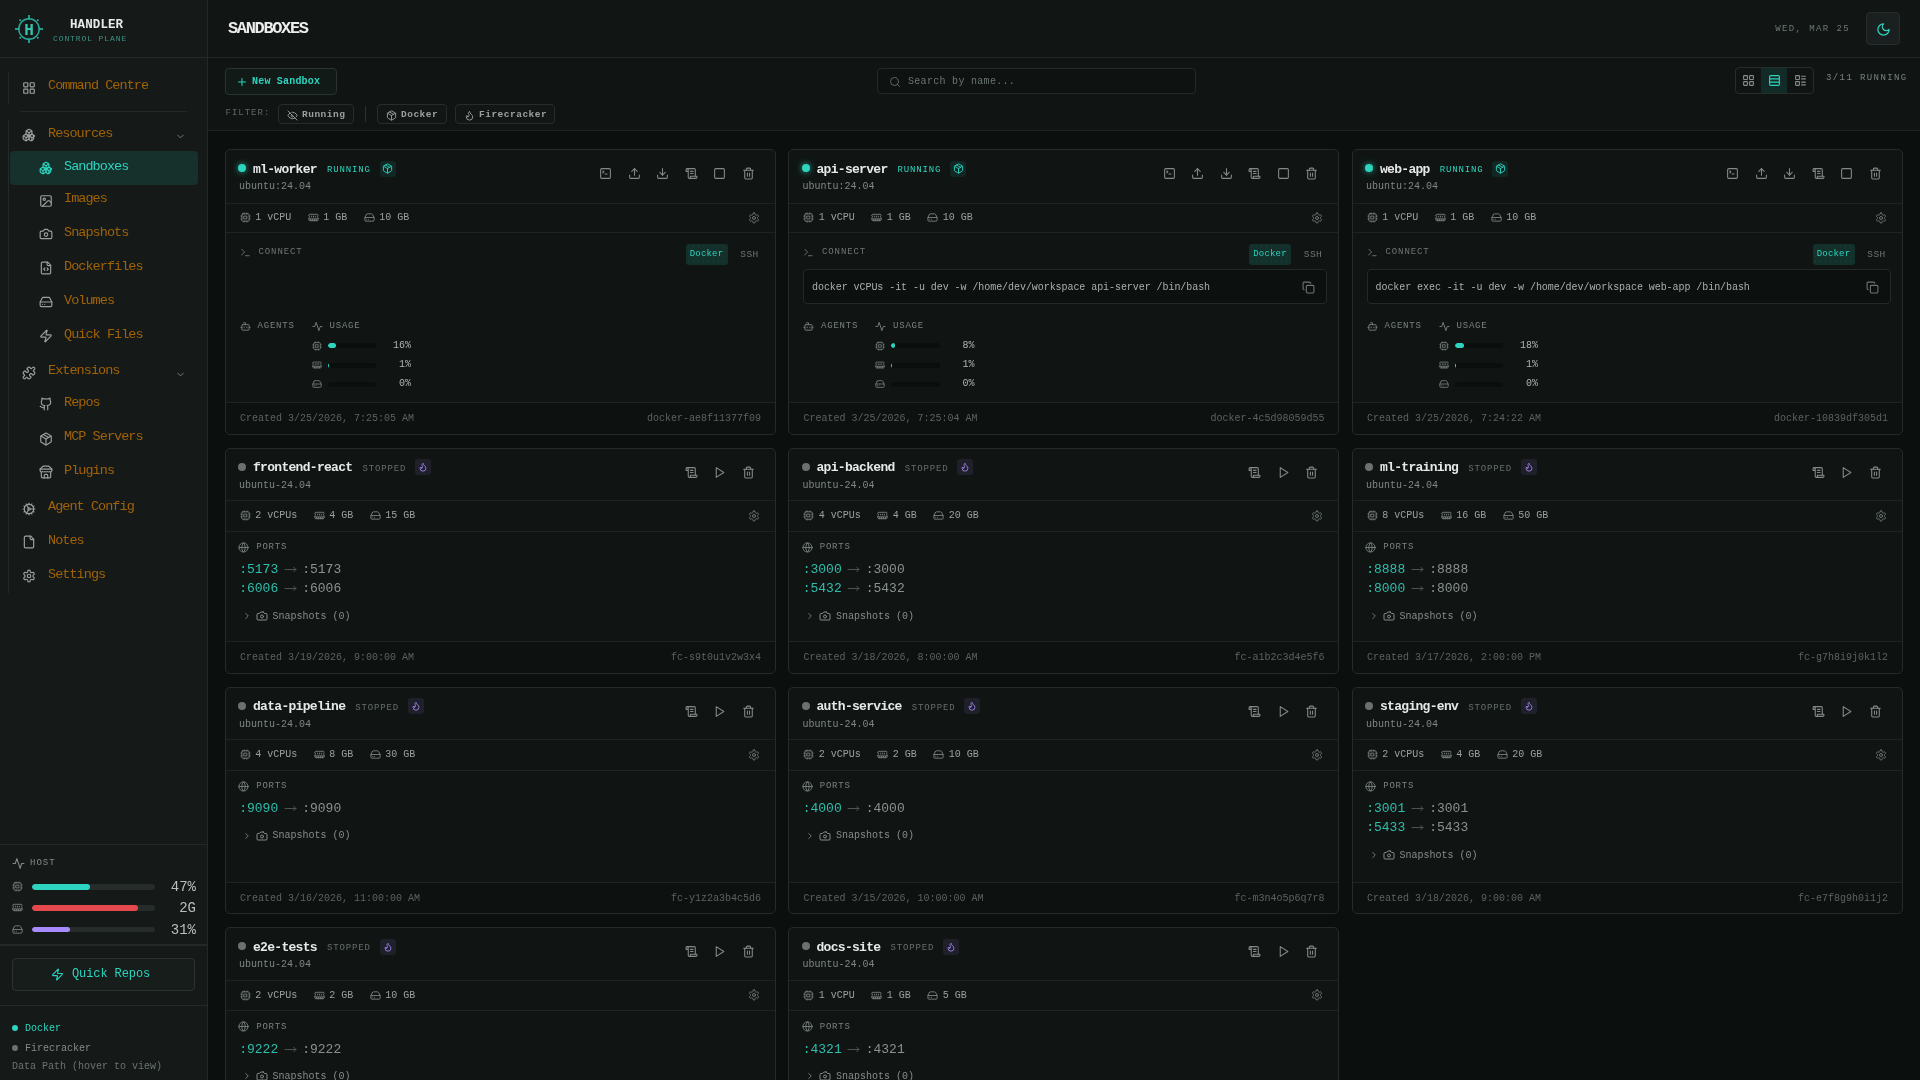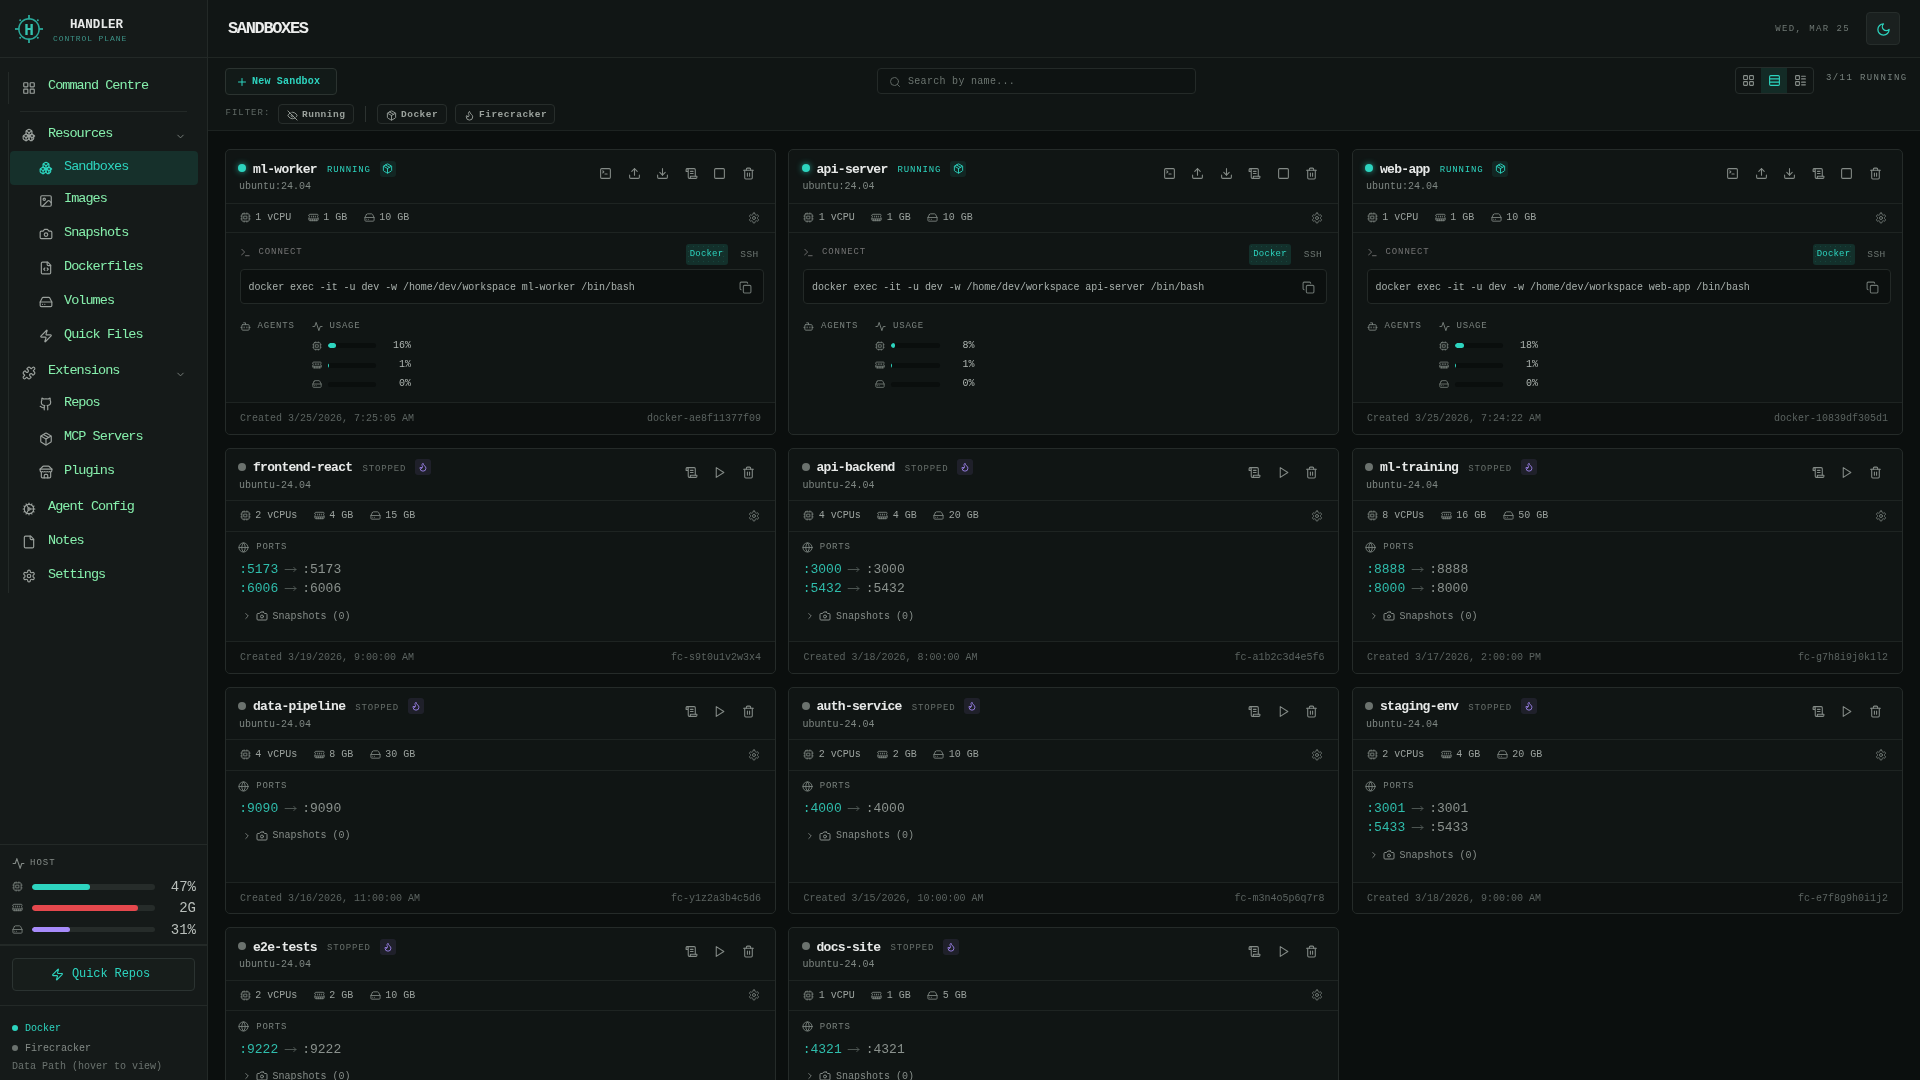--- a/index.html
+++ b/index.html
@@ -10,21 +10,21 @@
 
 
 #sidebar{position:absolute;left:0;top:0;width:208px;height:1080px;background:#151a19;border-right:1px solid #232927;}
 #logo{position:absolute;left:0;top:0;width:100%;height:58px;border-bottom:1px solid #232927;}
 #logo .mark{position:absolute;left:14px;top:14px;}
 #logo .nm{position:absolute;left:70px;top:17.5px;font-size:12.5px;letter-spacing:-0.3px;font-weight:bold;color:#e8eae9;letter-spacing:0.1px;}
 #logo .sub{position:absolute;left:53px;top:34px;font-size:8px;color:#3d9488;letter-spacing:0.9px;}
 .guide{position:absolute;left:8px;width:1px;background:#242a28;}
 .nav-item{position:absolute;left:0;width:208px;height:34px;}
 .nav-item .nic{left:22px;top:10px;color:#9ba19d;}
-.nav-item .ntxt{left:48px;top:7.5px;font-size:13.5px;letter-spacing:-0.95px;color:#86efac;}
+.nav-item .ntxt{left:48px;top:7.5px;font-size:13.5px;letter-spacing:-0.95px;color:#a16207;}
 .nav-item .chev{position:absolute;right:22px;top:13px;color:#7c837f;}
 .nav-sub .nic{left:39px;}
 .nav-sub .ntxt{left:64px;}
 .nav-active::before{content:"";position:absolute;left:10px;width:188px;top:0;bottom:0.5px;background:#16302b;border-radius:4px;}
 .nav-item .nic,.nav-item .ntxt{position:absolute;z-index:1;}
 .nav-active .nic,.nav-active .ntxt{color:#2dd4bf;}
 #nav-div{position:absolute;left:20px;top:111px;width:167px;height:1px;background:#232927;}
 #host{position:absolute;left:0;top:844px;width:208px;height:101px;border-top:1px solid #232927;border-bottom:1px solid #232927;}
 #host .hlbl{position:absolute;left:30px;top:13px;font-size:9px;letter-spacing:1px;color:#848b87;}
 #host .hic{position:absolute;left:12px;top:12px;color:#848b87;}
@@ -600,29 +600,20 @@
             <svg class="ic " width="11" height="11" viewBox="0 0 24 24">
               <polyline points="4 17 10 11 4 5"></polyline>
               <line x1="12" x2="20" y1="19" y2="19"></line>
             </svg>
             <span class="lt">CONNECT</span>
           </div>
           <div class="cn-toggle">
             <span class="cn-docker">Docker</span>
             <span class="cn-ssh">SSH</span>
           </div>
-          <div class="cn-box">
-            <span class="cmd">docker exec -it -u dev -w /home/dev/workspace ml-worker /bin/bash</span>
-            <span class="cpy">
-              <svg class="ic " width="13" height="13" viewBox="0 0 24 24">
-                <rect width="14" height="14" x="8" y="8" rx="2" ry="2"></rect>
-                <path d="M4 16c-1.1 0-2-.9-2-2V4c0-1.1.9-2 2-2h10c1.1 0 2 .9 2 2"></path>
-              </svg>
-            </span>
-          </div>
           <div class="ag-lbl">
             <svg class="ic " width="11" height="11" viewBox="0 0 24 24">
               <path d="M12 8V4H8"></path>
               <rect width="16" height="12" x="4" y="8" rx="2"></rect>
               <path d="M2 14h2"></path>
               <path d="M20 14h2"></path>
               <path d="M15 13v2"></path>
               <path d="M9 13v2"></path>
             </svg>
             <span class="lt">AGENTS</span>
@@ -783,21 +774,21 @@
               <polyline points="4 17 10 11 4 5"></polyline>
               <line x1="12" x2="20" y1="19" y2="19"></line>
             </svg>
             <span class="lt">CONNECT</span>
           </div>
           <div class="cn-toggle">
             <span class="cn-docker">Docker</span>
             <span class="cn-ssh">SSH</span>
           </div>
           <div class="cn-box">
-            <span class="cmd">docker exec -it -u dev -w /home/dev/workspace api-server /bin/bash</span>
+            <span class="cmd">docker vCPUs -it -u dev -w /home/dev/workspace api-server /bin/bash</span>
             <span class="cpy">
               <svg class="ic " width="13" height="13" viewBox="0 0 24 24">
                 <rect width="14" height="14" x="8" y="8" rx="2" ry="2"></rect>
                 <path d="M4 16c-1.1 0-2-.9-2-2V4c0-1.1.9-2 2-2h10c1.1 0 2 .9 2 2"></path>
               </svg>
             </span>
           </div>
           <div class="ag-lbl">
             <svg class="ic " width="11" height="11" viewBox="0 0 24 24">
               <path d="M12 8V4H8"></path>
@@ -860,20 +851,24 @@
                 <line x1="22" x2="2" y1="12" y2="12"></line>
                 <path d="M5.45 5.11 2 12v6a2 2 0 0 0 2 2h16a2 2 0 0 0 2-2v-6l-3.45-6.89A2 2 0 0 0 16.76 4H7.24a2 2 0 0 0-1.79 1.11z"></path>
                 <line x1="6" x2="6.01" y1="16" y2="16"></line>
                 <line x1="10" x2="10.01" y1="16" y2="16"></line>
               </svg>
             </span>
             <span class="track"></span>
             <span class="val">0%</span>
           </div>
         </div>
+        <div class="cfoot">
+          <span class="fl">Created 3/25/2026, 7:25:04 AM</span>
+          <span class="fr">docker-4c5d98059d55</span>
+        </div>
       </div>
 <div class="card">
         <div class="chead">
           <span class="cdot dot-run"></span>
           <span class="ctitle">
             <span class="cname">web-app</span>
             <span class="cstatus st-run">RUNNING</span>
             <span class="cbadge bdg-d">
               <svg class="ic " width="11" height="11" viewBox="0 0 24 24">
                 <path d="M11 21.73a2 2 0 0 0 2 0l7-4A2 2 0 0 0 21 16V8a2 2 0 0 0-1-1.73l-7-4a2 2 0 0 0-2 0l-7 4A2 2 0 0 0 3 8v8a2 2 0 0 0 1 1.73z"></path>

